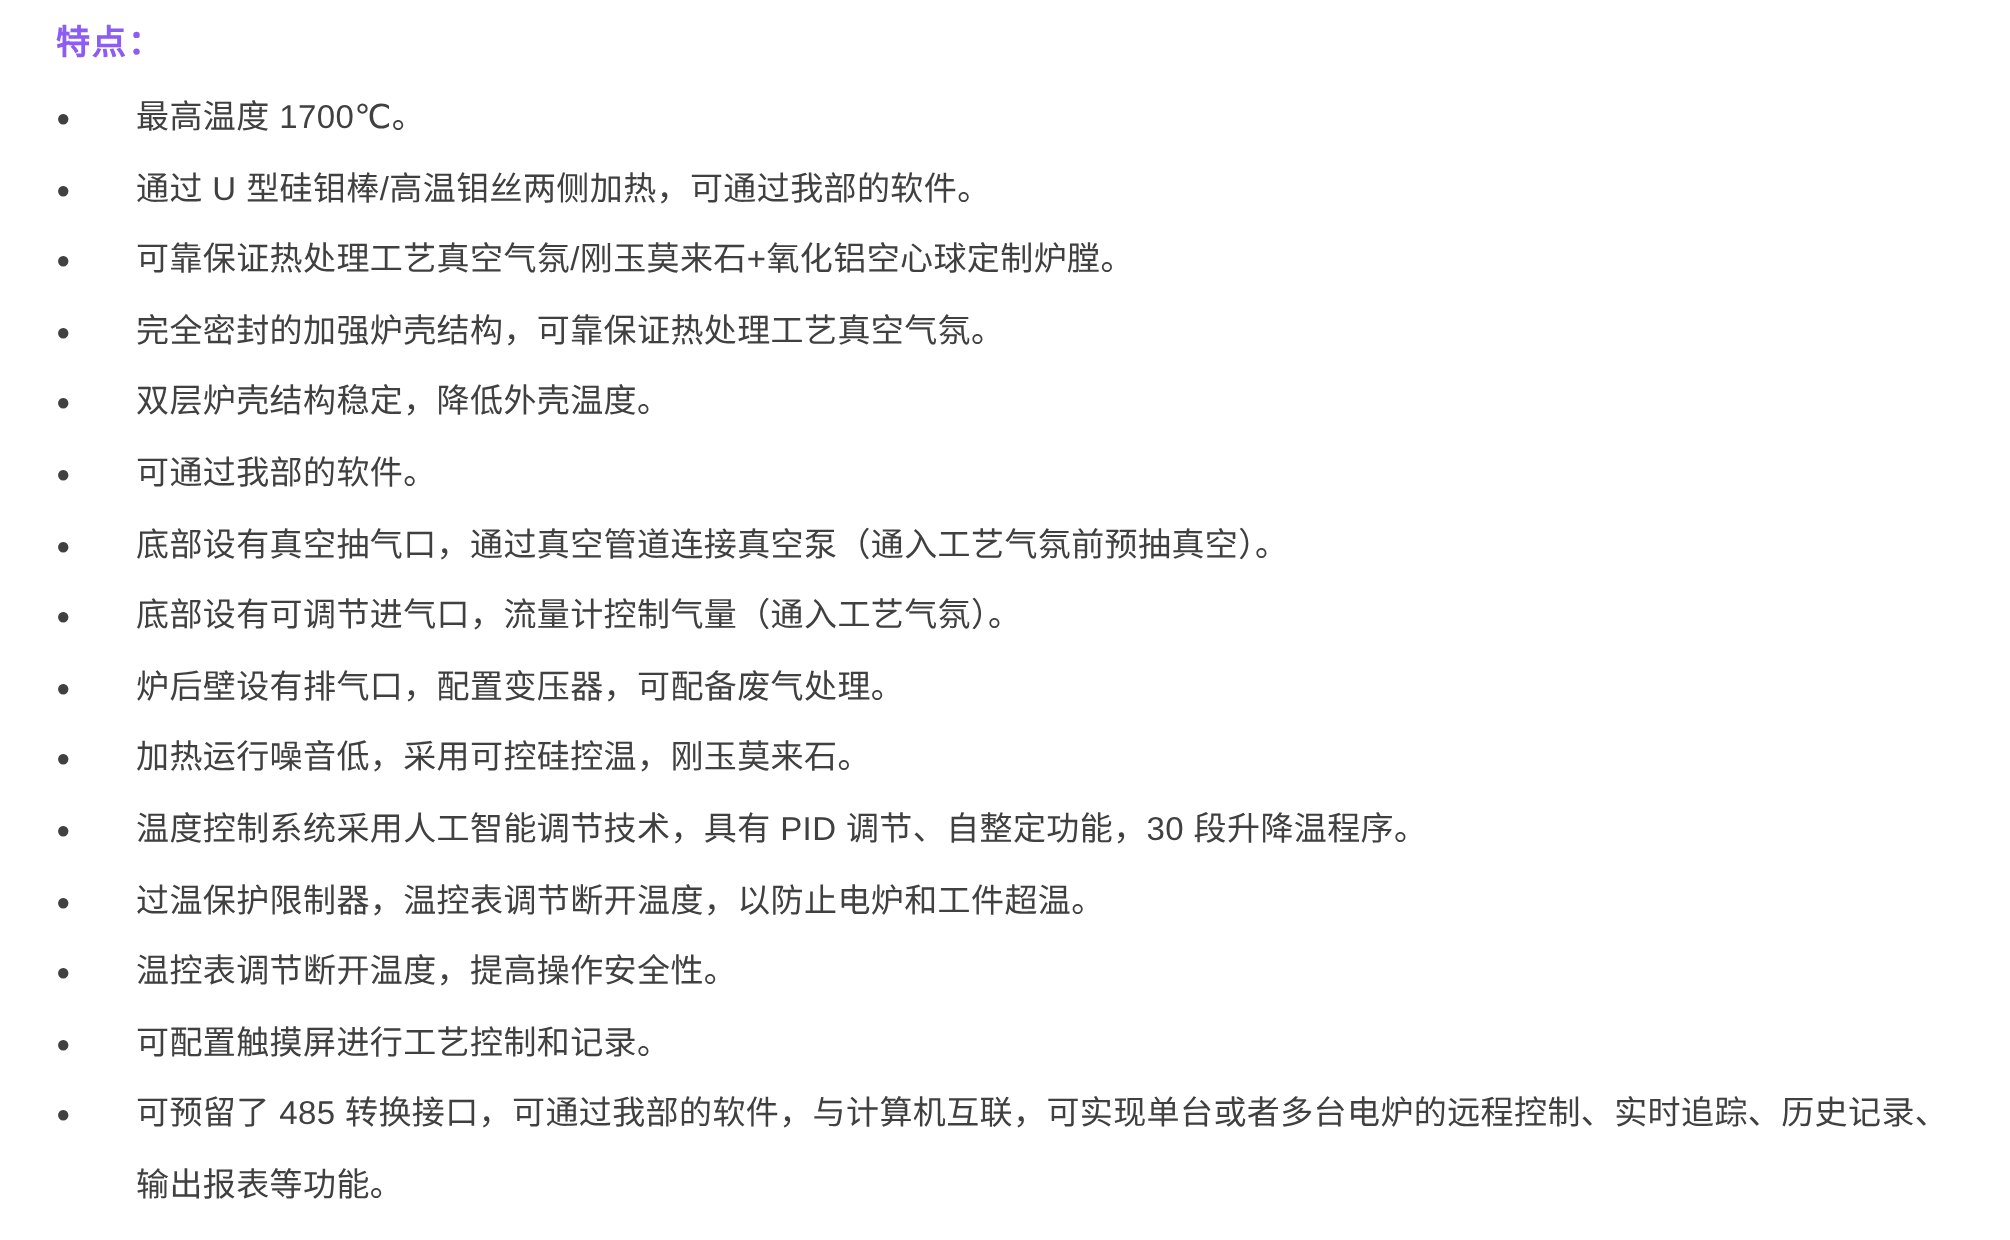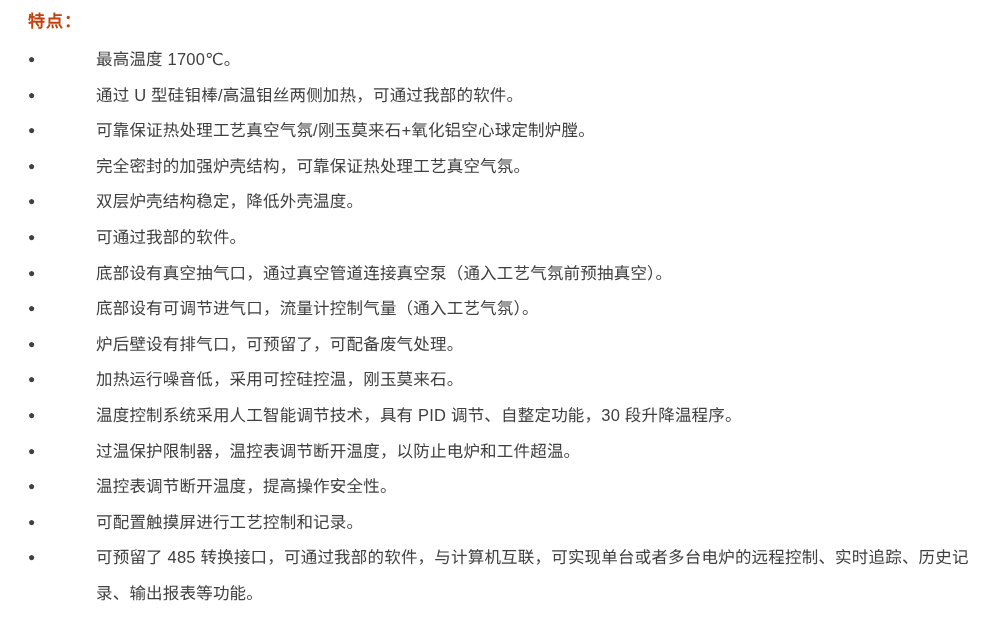--- a/index.html
+++ b/index.html
@@ -15,21 +15,21 @@
     background: #ffffff;
     padding: 8px 18px 0 28px;
     overflow: hidden;
     font-family: "Liberation Sans", "DejaVu Sans", sans-serif;
   }
   .heading {
     margin: 0 0 6px 0;
     font-size: 17px;
     line-height: 28px;
     font-weight: bold;
-    color: #c2410c;
+    color: #8b5cf6;
     letter-spacing: 1px;
   }
   ul.features {
     list-style: none;
     margin: 0;
     padding: 0;
   }
   ul.features li {
     display: flex;
     align-items: flex-start;
@@ -44,21 +44,20 @@
     width: 40px;
     font-size: 12px;
     line-height: 35.6px;
     color: #404040;
     user-select: none;
   }
   .feature-text {
     flex: 1 1 auto;
     min-width: 0;
     letter-spacing: 0.2px;
-    margin-left: 28px;
   }
 </style>
 </head>
 <body>
 
 <div class="page">
   <h2 class="heading">特点：</h2>
 
   <ul class="features">
 
@@ -97,21 +96,21 @@
         <span class="feature-text">底部设有真空抽气口，通过真空管道连接真空泵（通入工艺气氛前预抽真空）。</span>
       </li>
 
       <li>
         <span class="bullet">●</span>
         <span class="feature-text">底部设有可调节进气口，流量计控制气量（通入工艺气氛）。</span>
       </li>
 
       <li>
         <span class="bullet">●</span>
-        <span class="feature-text">炉后壁设有排气口，可预留了，可配备废气处理。</span>
+        <span class="feature-text">炉后壁设有排气口，配置变压器，可配备废气处理。</span>
       </li>
 
       <li>
         <span class="bullet">●</span>
         <span class="feature-text">加热运行噪音低，采用可控硅控温，刚玉莫来石。</span>
       </li>
 
       <li>
         <span class="bullet">●</span>
         <span class="feature-text">温度控制系统采用人工智能调节技术，具有 PID 调节、自整定功能，30 段升降温程序。</span>

